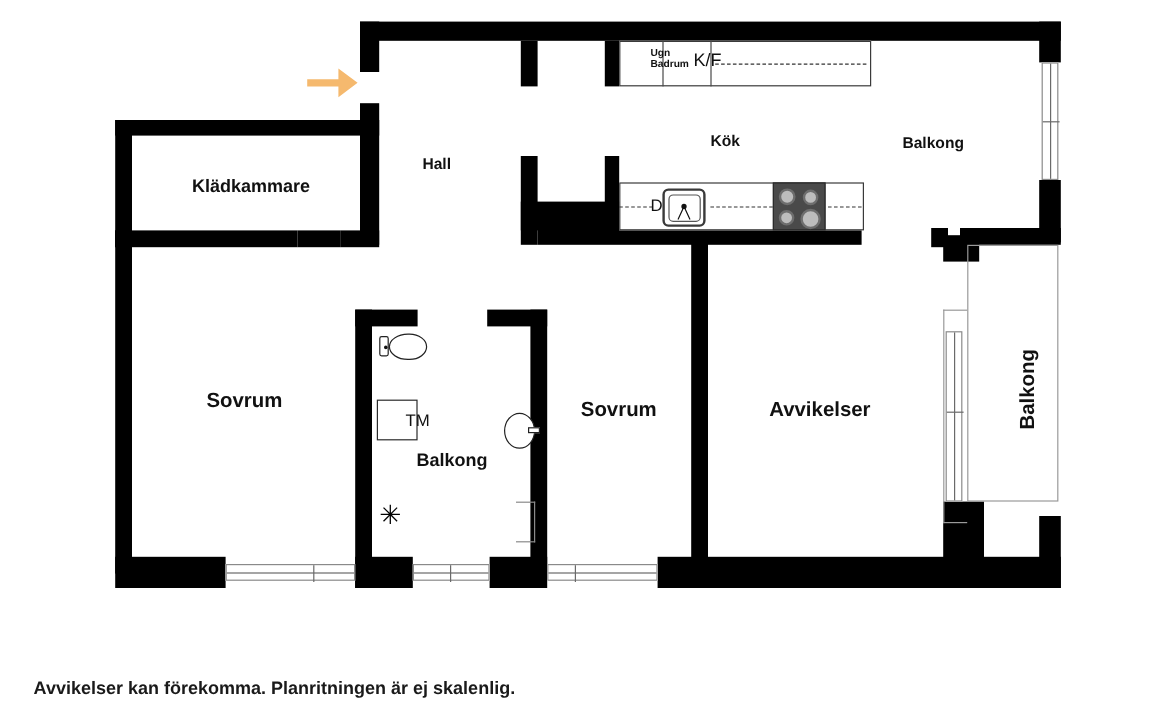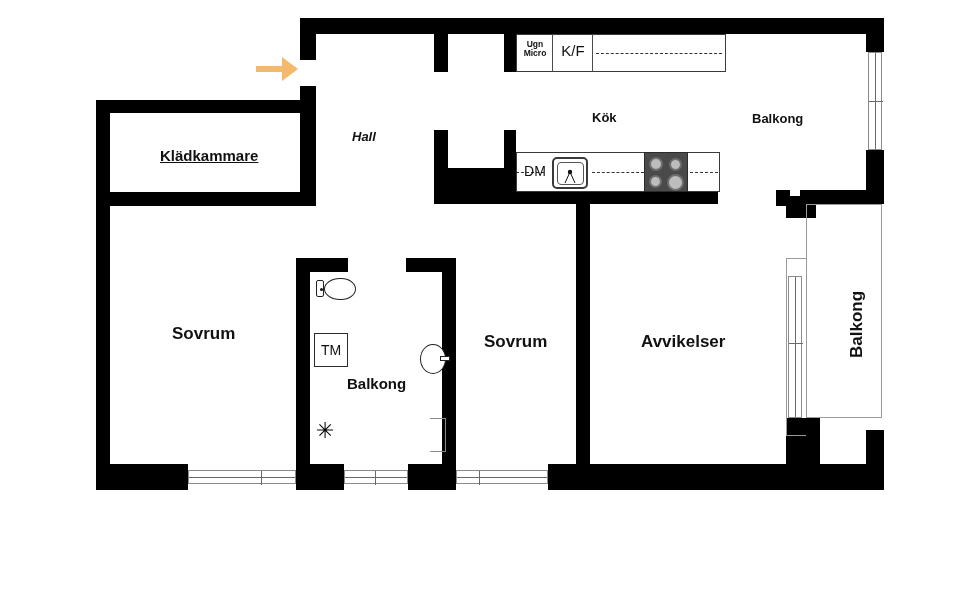--- a/index.html
+++ b/index.html
@@ -42,21 +42,22 @@
     position: absolute;
     border: 1.2px solid #2b2b2b;
     background: #ffffff;
     box-sizing: border-box;
   }
   .fixture-text {
     position: absolute;
     color: #111111;
     white-space: nowrap;
     line-height: 1.05;
-    text-align: center;
+    text-align: left;
+    padding-left: 24px;
   }
   .dash-h {
     position: absolute;
     border-top: 1.6px dashed #333333;
   }
   .hob {
     position: absolute;
     background: #4a4a4a;
     border: 1.2px solid #2b2b2b;
     box-sizing: border-box;
@@ -265,21 +266,21 @@
   <div class="balcony-rail" style="left:806px; top:204px; width:76px; height:214px;"></div>
   <div class="balcony-rail" style="left:786px; top:258px; width:20px; height:178px; border-right:none;"></div>
 
   <div class="counter" style="left:516px; top:34px; width:210px; height:38px;"></div>
   <div class="thin-line-v" style="left:552px; top:34px; height:38px;"></div>
   <div class="thin-line-v" style="left:592px; top:34px; height:38px;"></div>
   <div class="dash-h" style="left:596px; top:53px; width:126px;"></div>
 
   <div class="fixture-text" style="left:518px; top:40px; width:34px; font-size:8.5px; font-weight:600;">
     <span>Ugn</span><br>
-    <span>Micro</span>
+    <span>Badrum</span>
   </div>
   <div class="fixture-text" style="left:554px; top:43px; width:38px; font-size:15px;">K/F</div>
 
   <div class="counter" style="left:516px; top:152px; width:204px; height:40px;"></div>
   <div class="dash-h" style="left:516px; top:172px; width:28px;"></div>
   <div class="fixture-text" style="left:518px; top:164px; width:34px; font-size:14px;">DM</div>
 
   <div class="sink-outer" style="left:552px; top:157px; width:36px; height:32px;">
     <div class="sink-inner" style="left:2.5px; top:2.5px; right:2.5px; bottom:2.5px;"></div>
   </div>
@@ -304,32 +305,33 @@
   <div class="fixture-box" style="left:314px; top:333px; width:34px; height:34px;"></div>
   <div class="fixture-text" style="left:314px; top:343px; width:34px; font-size:14px;">TM</div>
 
   <div class="bath-sink" style="left:420px; top:344px; width:26px; height:30px;"></div>
   <div class="bath-sink-tap" style="left:440px; top:356px; width:10px; height:5px;"></div>
 
   <div class="drain" style="left:316px; top:420px;">✳</div>
 
   <div class="door-swing" style="left:430px; top:418px; width:16px; height:34px; border-left:none;"></div>
 
-  <div class="room-label label-md" style="left:160px; top:148px;text-decoration:underline;">Klädkammare</div>
-
-  <div class="room-label label-xl" style="left:352px; top:130px;font-style:italic;">Hall</div>
+  <div class="room-label label-md" style="left:160px; top:148px;">Klädkammare</div>
+
+  <div class="room-label label-xl" style="left:352px; top:130px;">Hall</div>
 
   <div class="room-label label-xl" style="left:592px; top:111px;">Kök</div>
 
   <div class="room-label label-xl" style="left:752px; top:112px;">Balkong</div>
 
   <div class="room-label label-lg" style="left:172px; top:325px;">Sovrum</div>
 
   <div class="room-label label-md" style="left:347px; top:376px;">Balkong</div>
 
   <div class="room-label label-lg" style="left:484px; top:333px;">Sovrum</div>
 
   <div class="room-label label-lg" style="left:641px; top:333px;">Avvikelser</div>
 
   <div class="room-label label-lg label-rot" style="left:848px; top:358px;">Balkong</div>
 
+  <div class="footer-note" style="left:28px; top:565px;">Avvikelser kan förekomma. Planritningen är ej skalenlig.</div>
 
 </div>
 
 </body></html>

